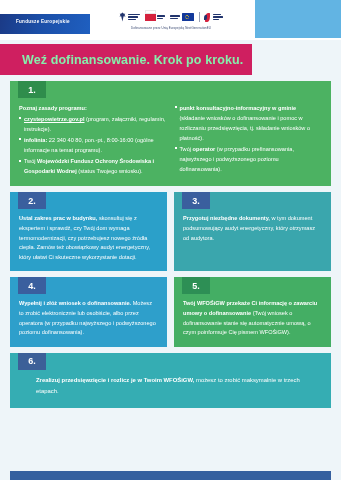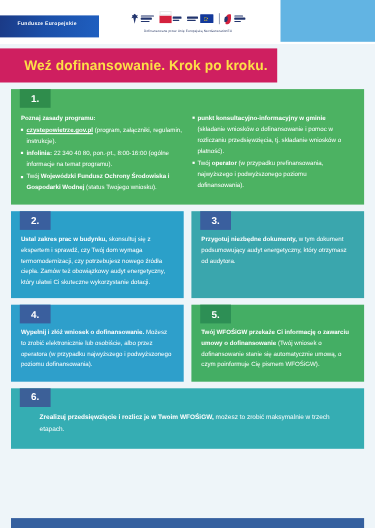--- a/index.html
+++ b/index.html
@@ -73,21 +73,21 @@
   }
 
   
   .title-bar{
     margin-top:4px;
     width:252px;height:31px;
     background:#cf1f60;
     display:flex;align-items:center;
   }
   .title-text{
-    color:#fde047;font-size:12.5px;font-weight:bold;
+    color:#86efac;font-size:12.5px;font-weight:bold;
     padding-left:22px;letter-spacing:.1px;white-space:nowrap;
   }
 
   
   .steps{padding:6px 10px 0 10px;}
   .row{display:flex;gap:7px;margin-bottom:6px;}
   .panel{position:relative;box-sizing:border-box;}
   .panel.half{width:158px;}
   .panel.full{width:321px;}
   .badge{

